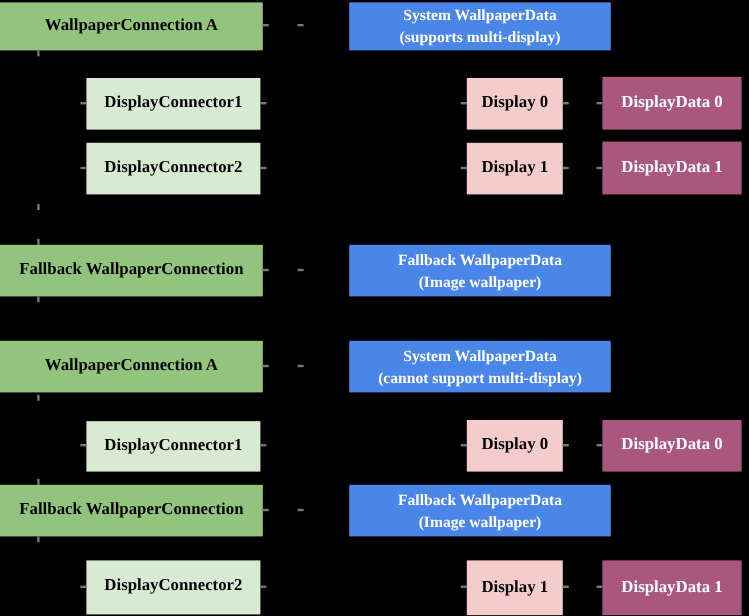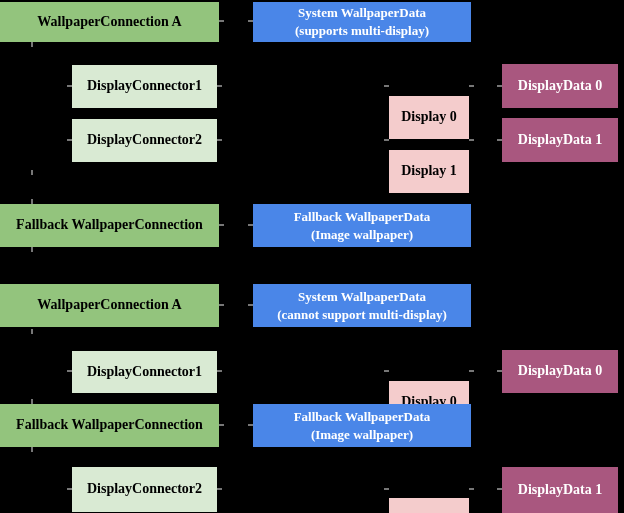--- a/index.html
+++ b/index.html
@@ -32,25 +32,25 @@
     color: var(--text-dark, #000);
   }
   .display-connector {
     background: var(--light-green, #D9EAD3);
     color: var(--text-dark, #000);
   }
   .wallpaper-data {
     background: var(--blue, #4A86E8);
     color: var(--text-light, #fff);
     font-size: 13px;
+    margin-left: 38px;
   }
   .display {
     background: var(--pink, #F4CCCC);
     color: var(--text-dark, #000);
-    margin-top: 31px;
   }
   .display-data {
     background: var(--magenta, #A9577F);
     color: var(--text-light, #fff);
   }
   .stub {
     position: absolute;
     background: var(--connector, #777);
   }
   .stub.h { width: 5px; height: 2px; }

